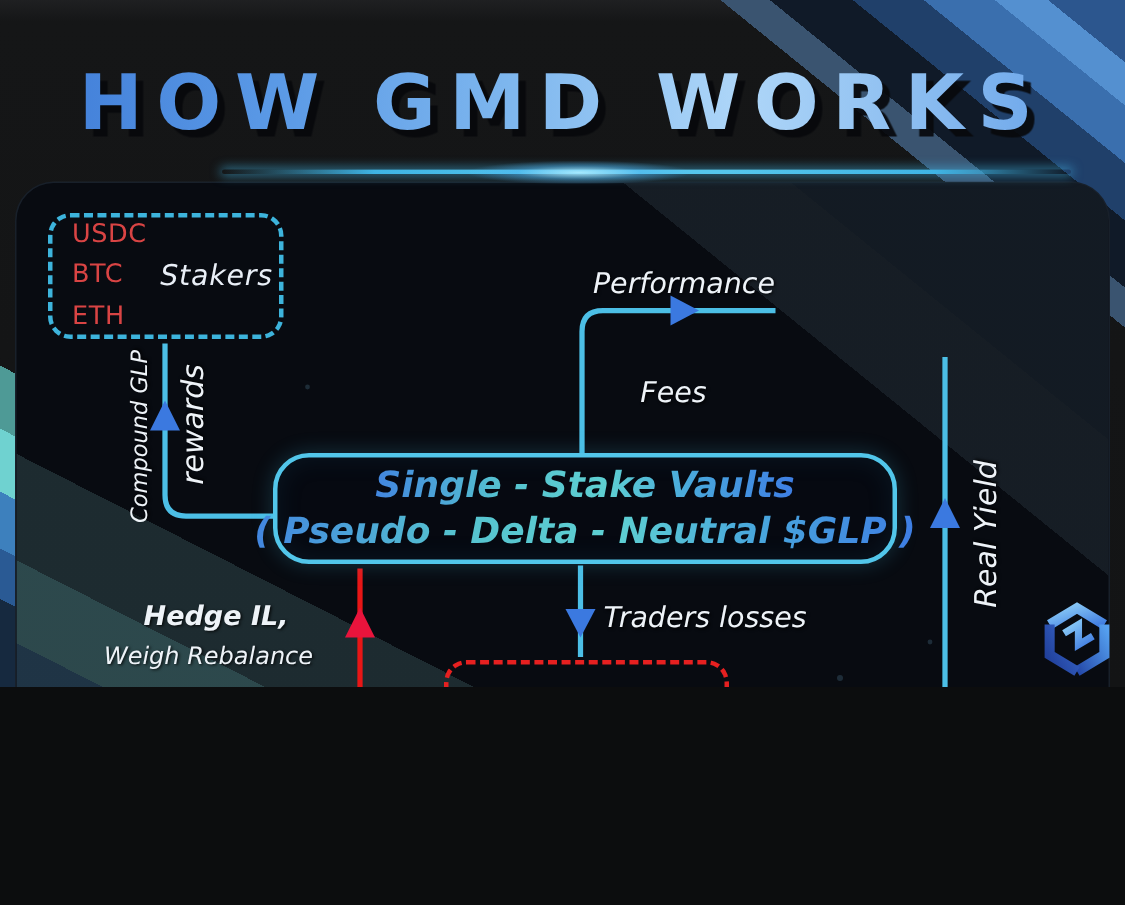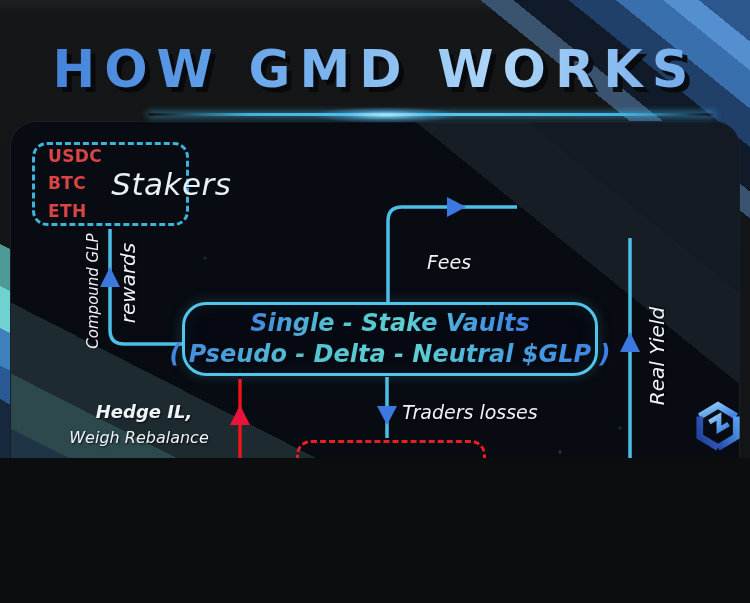--- a/index.html
+++ b/index.html
@@ -68,22 +68,22 @@
   .wire-cyan { fill:none; stroke:#4cbfe6; stroke-width:3.5; }
   .wire-red  { fill:none; stroke:#e81616; stroke-width:3.5; }
   
   .node { position:absolute; z-index:4; display:flex; align-items:center; justify-content:center; }
   .stakers-box {
     left:32px; top:142px; width:157px; height:84px;
     border:3px dashed #3db4dc; border-radius:15px;
     justify-content:flex-start; padding-left:13px; gap:9px;
   }
   .token-col { display:flex; flex-direction:column; line-height:1.6; }
-  .token { font-size:17px; font-weight:bold; color:#d94444; letter-spacing:0.4px; }
-  .stakers-label { font-size:31px; font-style:italic; color:#e9eff7; letter-spacing:0.5px; }
+  .token { font-size:17px; font-weight:normal; color:#d94444; letter-spacing:0.4px; }
+  .stakers-label { font-size:19px; font-style:italic; color:#e9eff7; letter-spacing:0.5px; }
   .vaults-box {
     left:182px; top:302px; width:416px; height:74px;
     border:3px solid #52c6ea; border-radius:24px;
     background:rgba(6,10,18,0.55);
     box-shadow:0 0 14px rgba(70,190,230,0.22), inset 0 0 18px rgba(40,120,160,0.12);
     flex-direction:column; line-height:1.28;
   }
   .vaults-text {
     font-size:24px; font-weight:bold; font-style:italic; white-space:nowrap;
     background:linear-gradient(90deg,#4286e0 0%,#55c2cf 30%,#5ecfd2 55%,#49a8dc 75%,#3e7ee4 100%);
@@ -166,20 +166,21 @@
     <span class="vaults-text">( Pseudo - Delta - Neutral $GLP )</span>
   </div>
 
 
   <div class="node red-dashed reserve-box">
     <span class="reserve-label">GMD</span>
   </div>
 
   <div class="elabel vert lbl-compound">Compound GLP</div>
   <div class="elabel vert lbl-rewards">rewards</div>
+  <div class="elabel lbl-perf1">Performance</div>
   <div class="elabel lbl-perf2">Fees</div>
   <div class="elabel lbl-traders">Traders losses</div>
   <div class="elabel lbl-hedge1">Hedge IL,</div>
   <div class="elabel lbl-hedge2">Weigh Rebalance</div>
   <div class="elabel vert lbl-yield">Real Yield</div>
 
   <svg class="logo" viewBox="0 0 100 108">
     <defs>
       <linearGradient id="lg1" x1="0" y1="0" x2="1" y2="1">
         <stop offset="0" stop-color="#8fd0f8"></stop>

